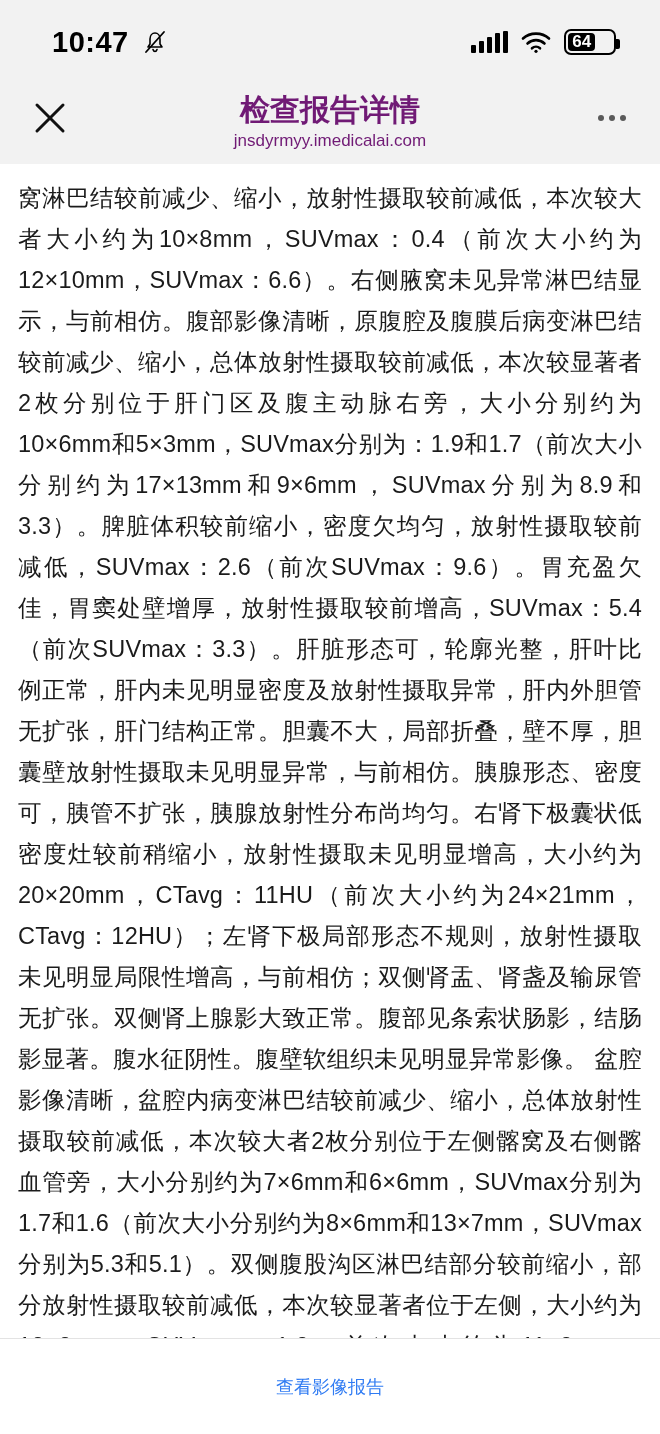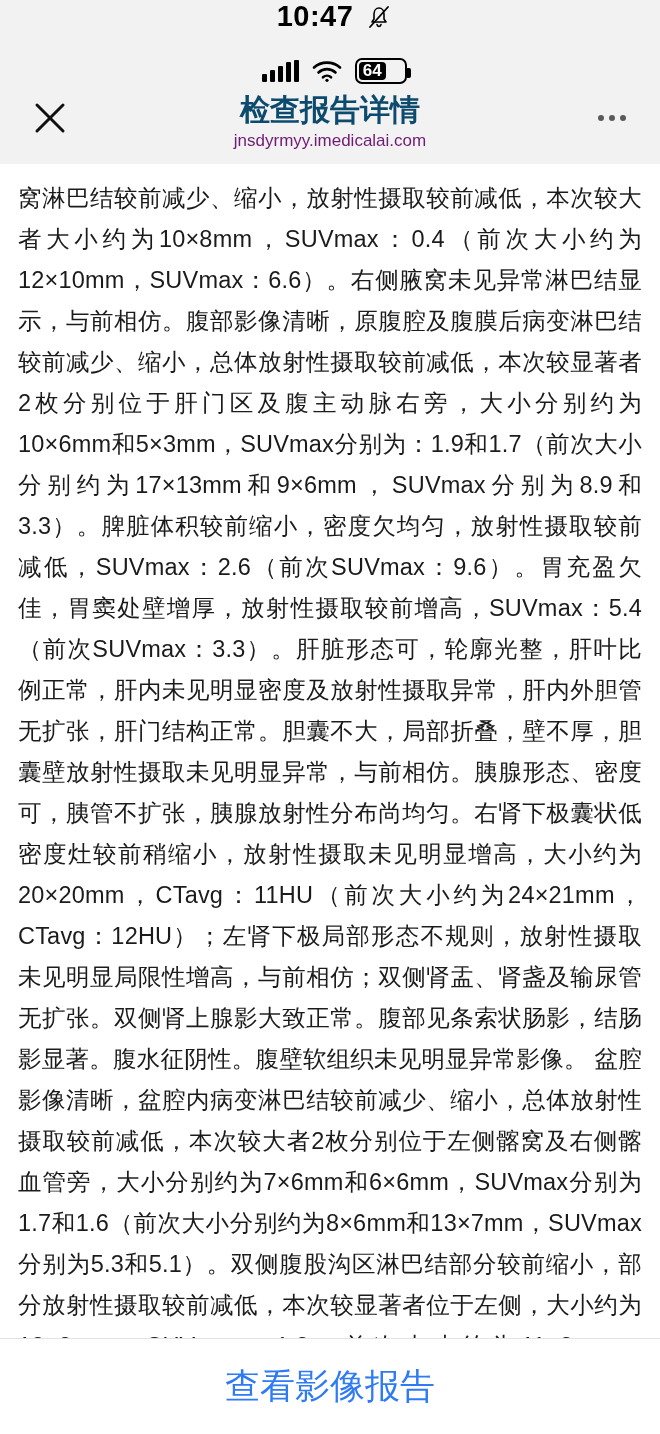--- a/index.html
+++ b/index.html
@@ -12,21 +12,20 @@
   body { position: relative; overflow: hidden; }
 
   
   .status-bar {
     height: 84px;
     background: #f2f2f2;
     display: flex;
     align-items: center;
     justify-content: space-between;
     padding: 0 44px 0 52px;
-    flex-direction: column;
   }
   .status-left {
     display: flex;
     align-items: center;
     gap: 14px;
   }
   .status-time {
     font-size: 29px;
     font-weight: bold;
     color: #000;
@@ -95,21 +94,21 @@
   }
   .nav-close svg { display:block; }
   .nav-title-wrap {
     width: 100%;
     text-align: center;
     padding-top: 2px;
   }
   .nav-title {
     font-size: 30px;
     font-weight: bold;
-    color: #0c4a6e;
+    color: #701a75;
     line-height: 36px;
   }
   .nav-sub {
     font-size: 17px;
     color: #701a75;
     line-height: 24px;
     margin-top: 1px;
   }
   .nav-more {
     position: absolute;
@@ -145,21 +144,21 @@
     left: 0; bottom: 0;
     width: 660px;
     height: 96px;
     background: #ffffff;
     border-top: 1px solid #e3e3e3;
     display: flex;
     align-items: center;
     justify-content: center;
   }
   .bottom-bar-label {
-    font-size: 35px;
+    font-size: 18px;
     color: #2f7bf3;
   }
 </style>
 </head>
 <body>
 
 <div class="status-bar">
   <div class="status-left">
     <div class="status-time">10:47</div>
     <div class="bell-muted">

